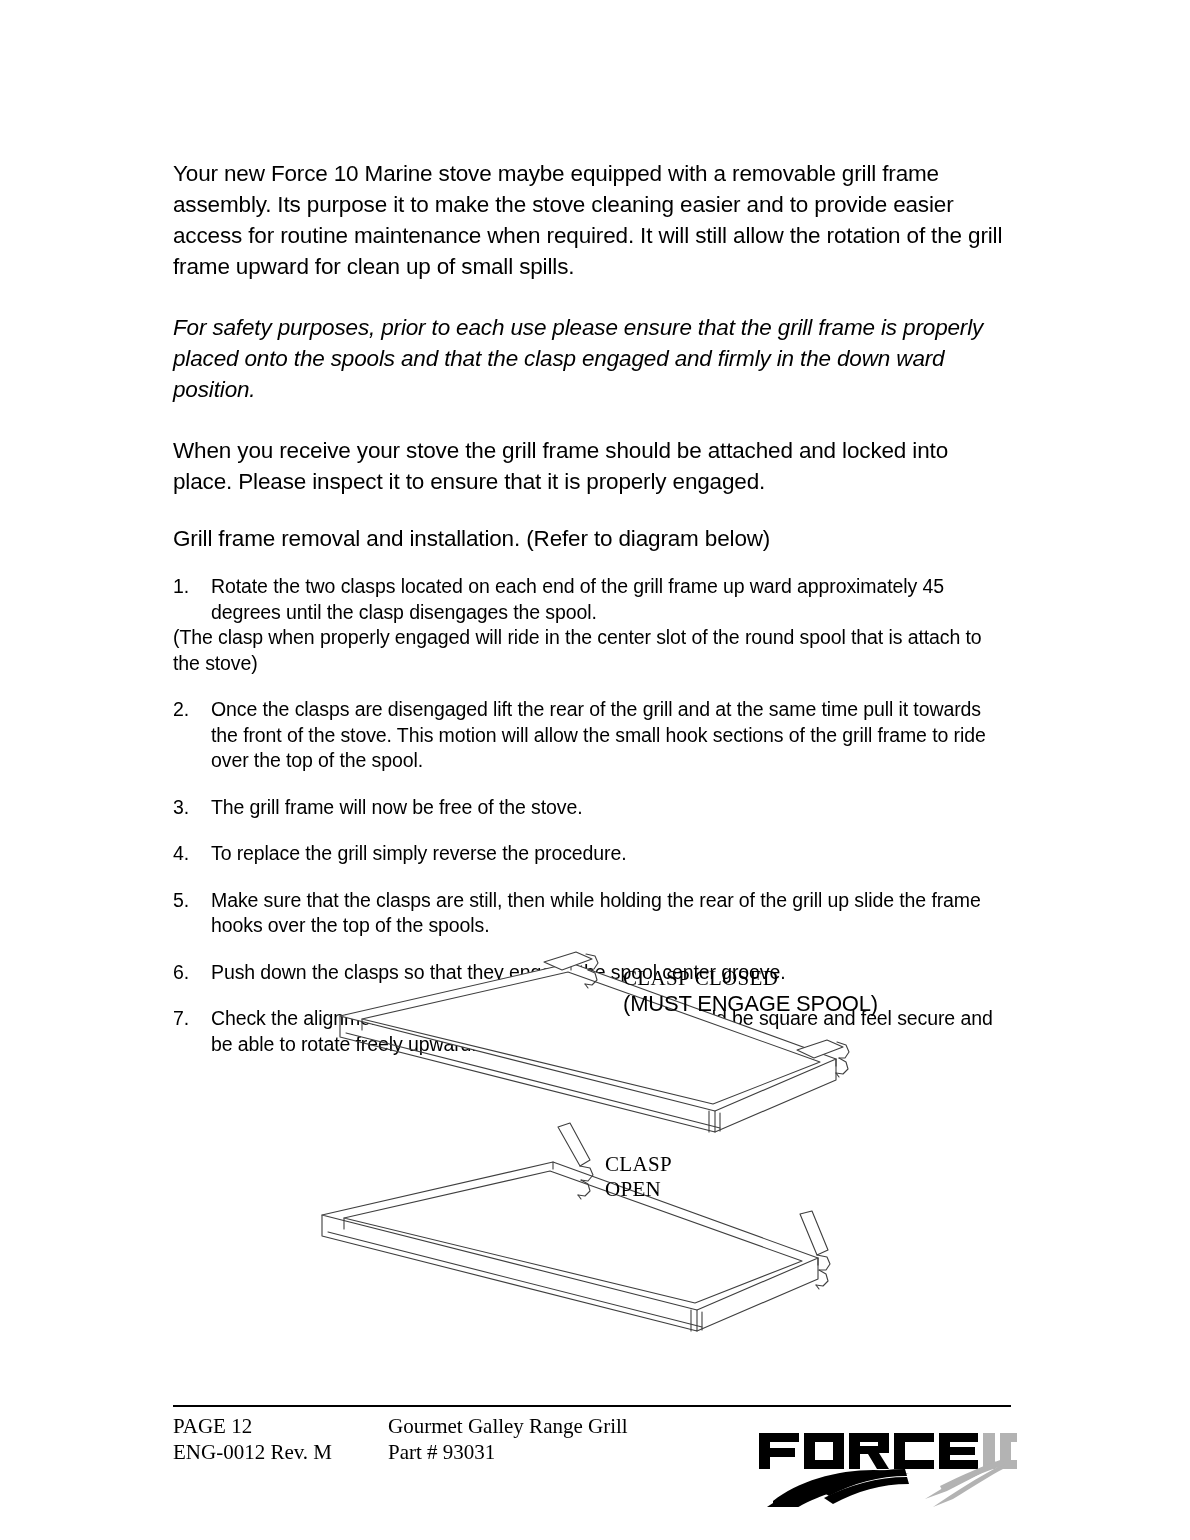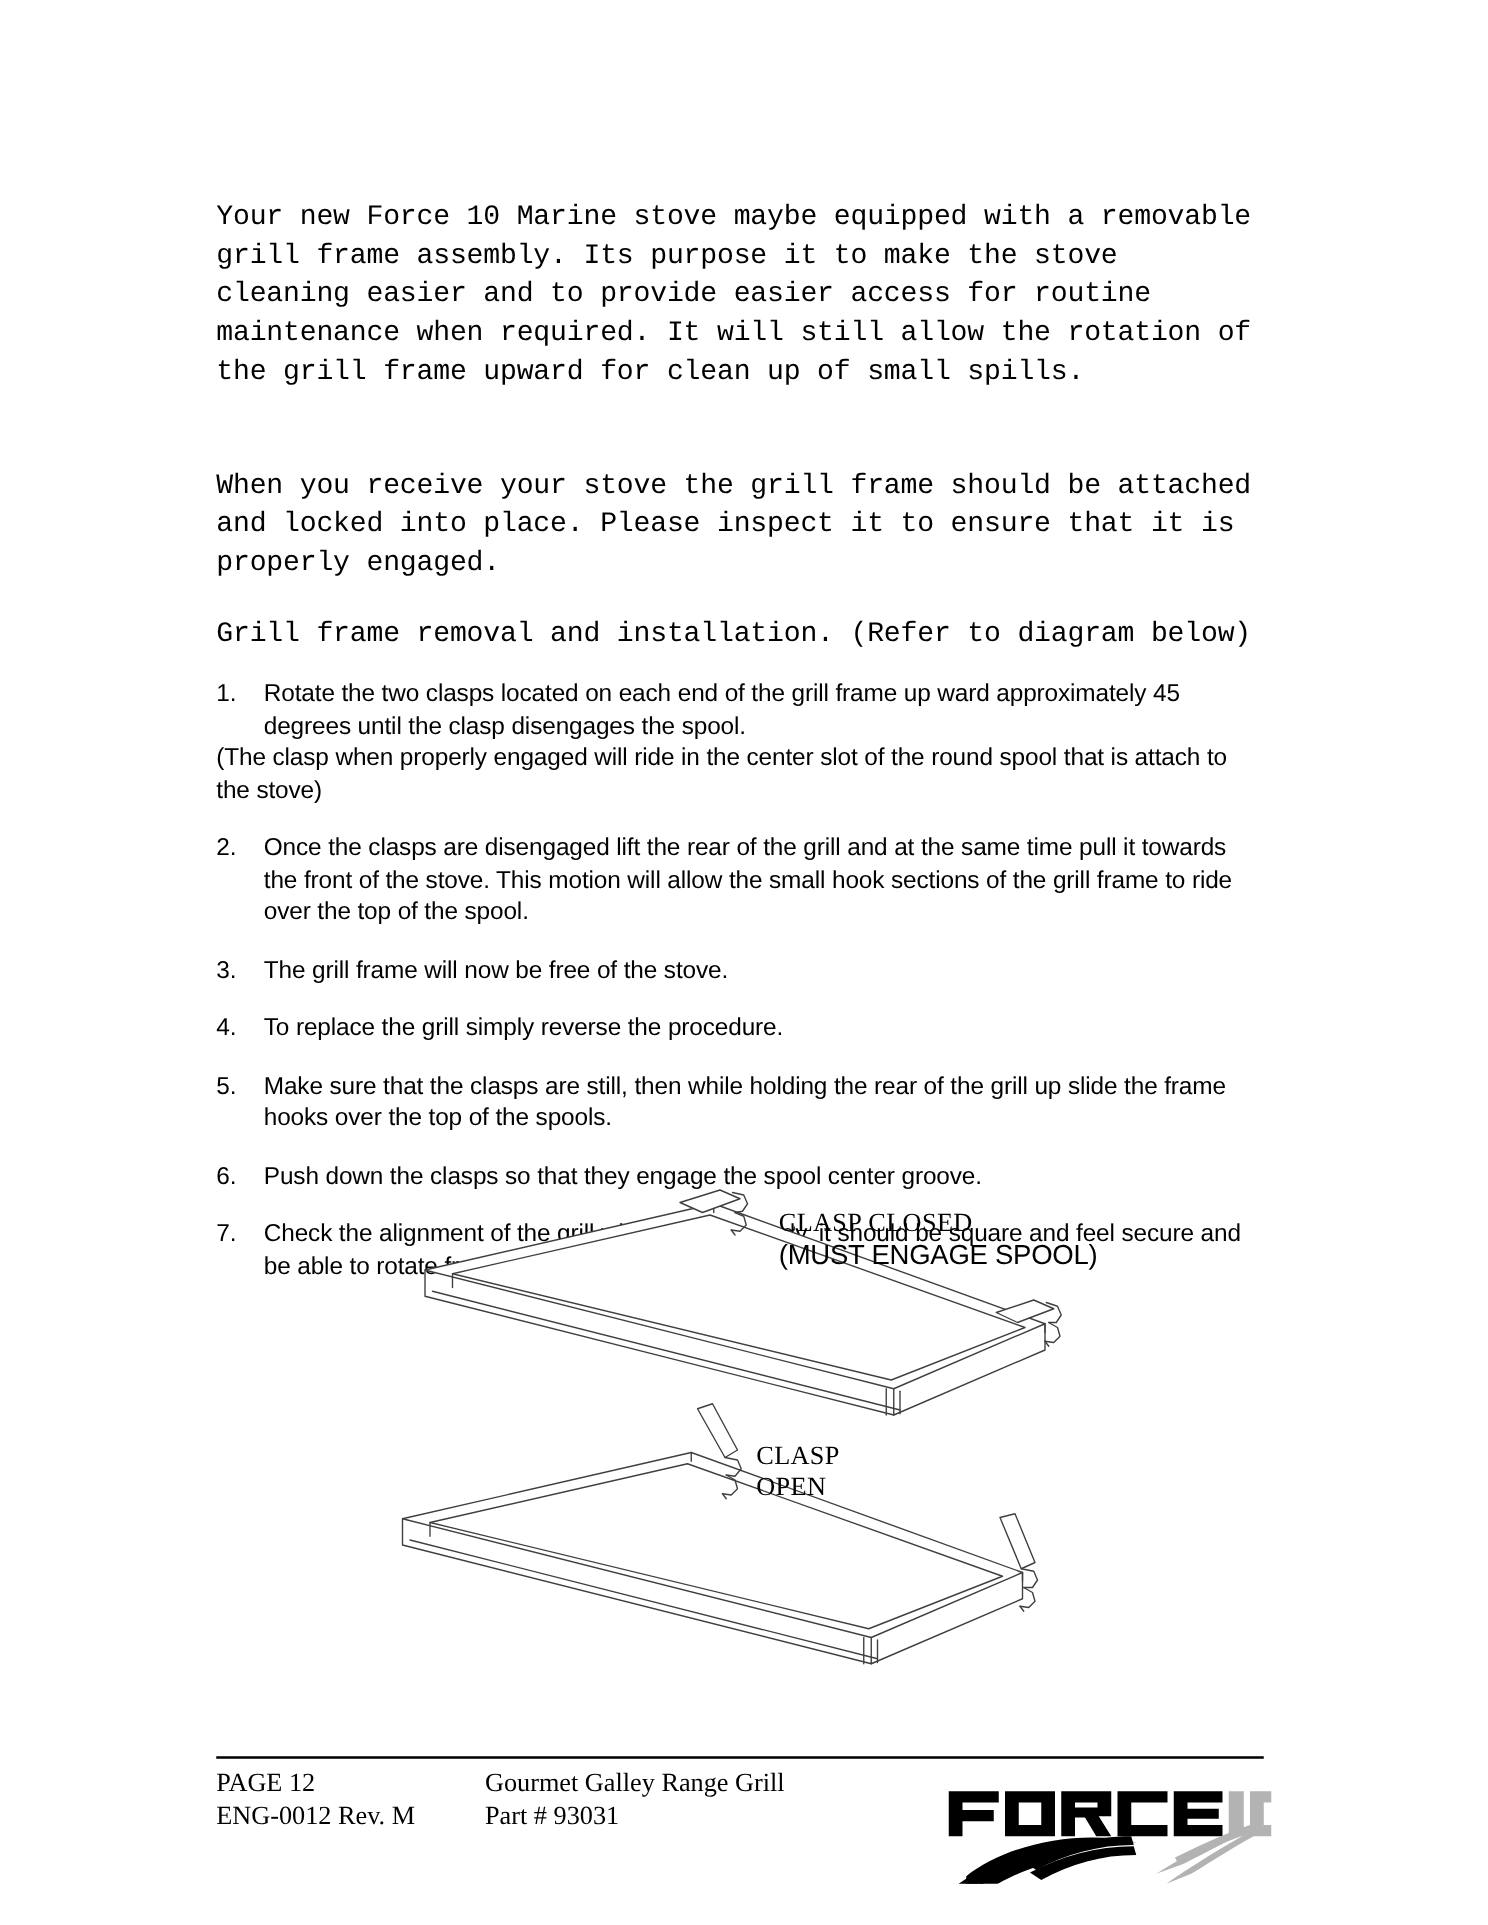--- a/index.html
+++ b/index.html
@@ -31,21 +31,21 @@
     left: 173px;
     top: 158px;
     width: 838px;
   }
 
   p.para {
     margin: 0 0 0 0;
     font-size: 22.5px;
     line-height: 31px;
     letter-spacing: -0.15px;
-    font-family: Liberation Mono, monospace;
+    font-family: Liberation Sans, sans-serif;
   }
 
   p.para.italic {
     font-style: italic;
   }
 
   .gap-lg { height: 30px; }
   .gap-md { height: 26px; }
   .gap-sm { height: 20px; }
 
@@ -163,20 +163,21 @@
 <body>
 
 <div class="page">
 
   <div class="content">
 
     <p class="para">Your new Force 10 Marine stove maybe equipped with a removable grill frame assembly. Its purpose it to make the stove cleaning easier and to provide easier access for routine maintenance when required. It will still allow the rotation of the grill frame upward for clean up of small spills.</p>
 
     <div class="gap-lg"></div>
 
+    <p class="para italic">For safety purposes, prior to each use please ensure that the grill frame is properly placed onto the spools and that the clasp engaged and firmly in the down ward position.</p>
 
     <div class="gap-lg"></div>
 
     <p class="para">When you receive your stove the grill frame should be attached and locked into place. Please inspect it to ensure that it is properly engaged.</p>
 
     <div class="gap-md"></div>
 
     <p class="para">Grill frame removal and installation. (Refer to diagram below)</p>
 
     <div class="gap-sm"></div>

